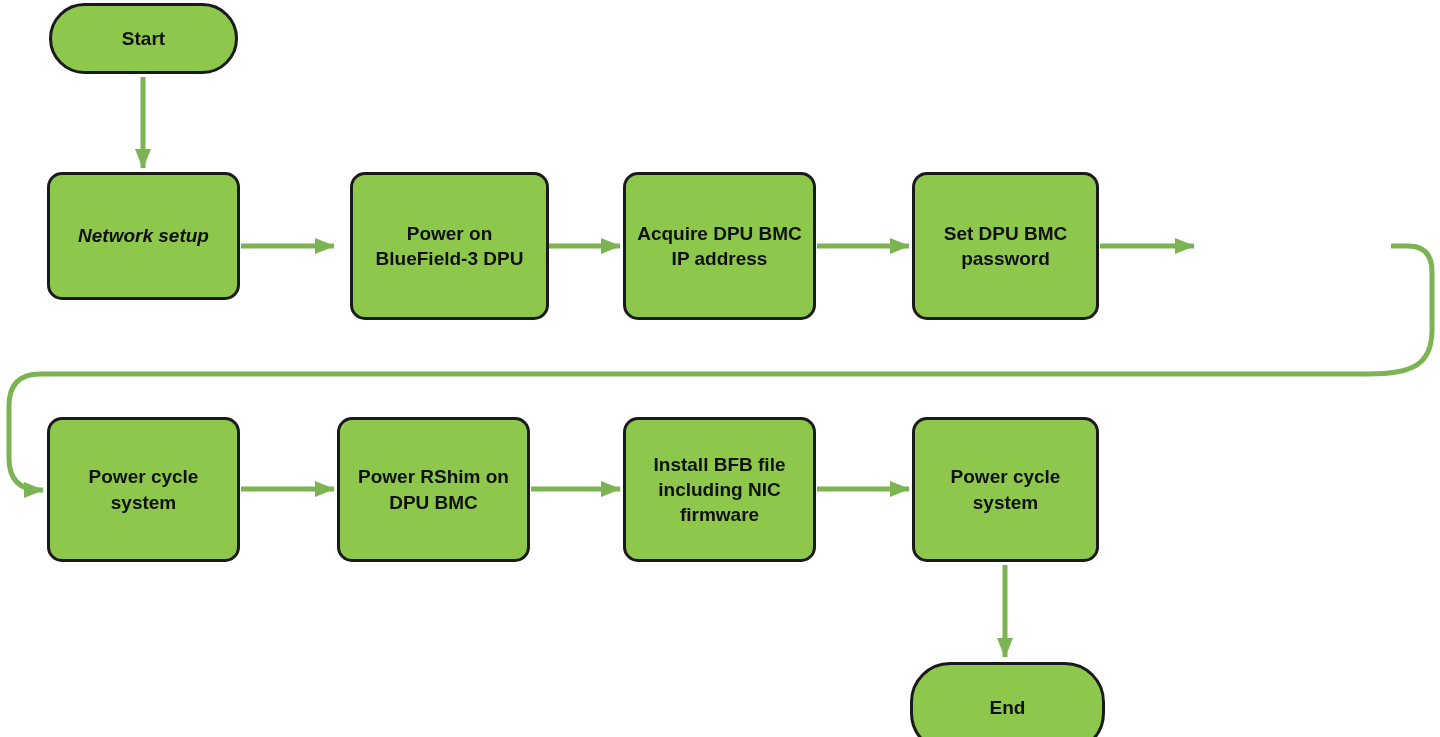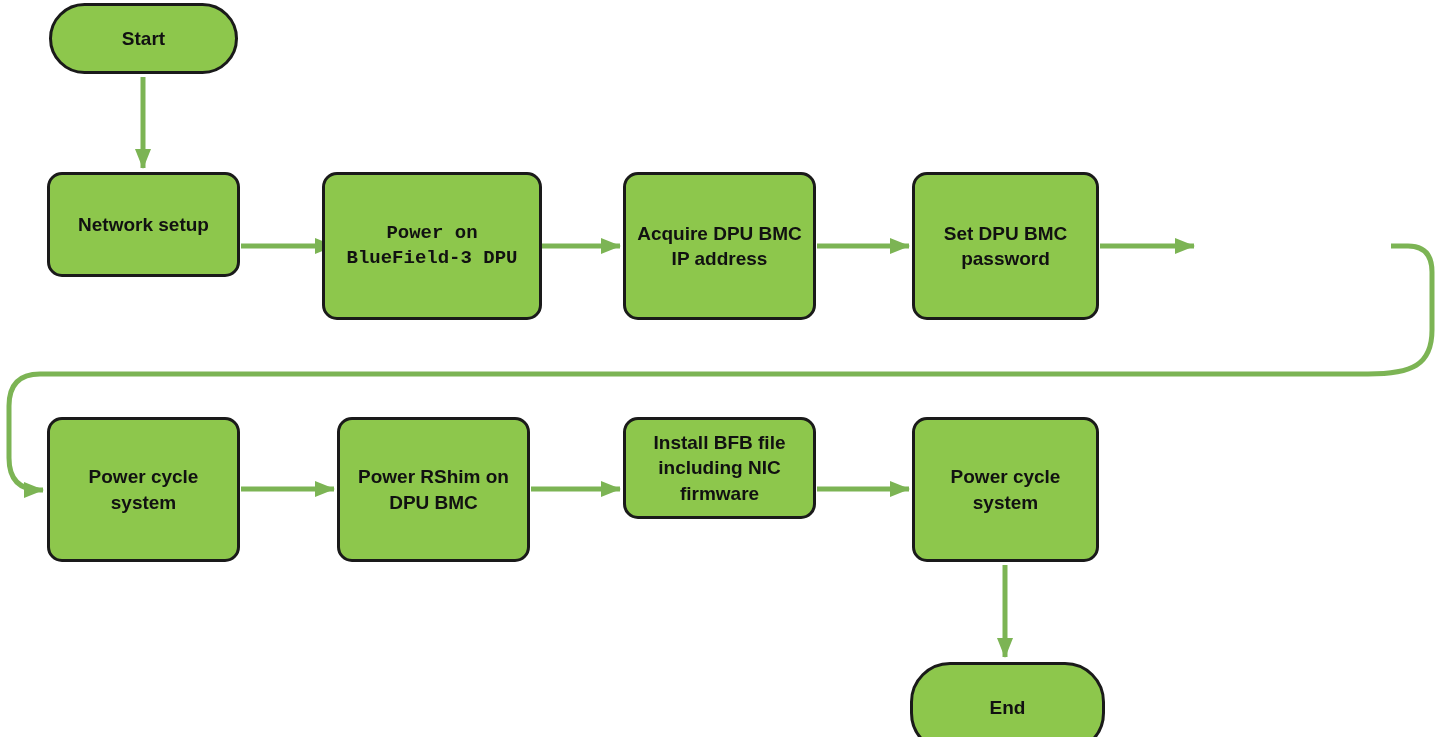--- a/index.html
+++ b/index.html
@@ -70,39 +70,39 @@
     <path class="edge" d="M1100 246 L1194 246" marker-end="url(#arrow)"></path>
     <path class="edge" d="M1391 246 L1408 246 Q1432 246 1432 272 L1432 330 C1432 365 1412 374 1368 374 L40 374 Q9 374 9 406 L9 458 Q9 490 40 490 L43 490" marker-end="url(#arrow)"></path>
     <path class="edge" d="M241 489 L334 489" marker-end="url(#arrow)"></path>
     <path class="edge" d="M531 489 L620 489" marker-end="url(#arrow)"></path>
     <path class="edge" d="M817 489 L909 489" marker-end="url(#arrow)"></path>
     <path class="edge" d="M1005 565 L1005 657" marker-end="url(#arrow)"></path>
   </svg>
 
   <div class="node terminator" style="left:49px; top:3px; width:189px; height:71px;">Start</div>
 
-  <div class="node process" style="left:47px; top:172px; width:193px; height:105px;">Network setup</div>
+  <div class="node process" style="left:47px; top:172px; width:193px; height:128px;font-style:italic;">Network setup</div>
 
-  <div class="node process" style="left:322px; top:172px; width:220px; height:148px;font-family:Liberation Mono, monospace;">Power on
+  <div class="node process" style="left:350px; top:172px; width:199px; height:148px;">Power on
 BlueField-3 DPU</div>
 
   <div class="node process" style="left:912px; top:172px; width:187px; height:148px;">Set DPU BMC
 password</div>
 
   <div class="node process" style="left:623px; top:172px; width:193px; height:148px;">Acquire DPU BMC
 IP address</div>
 
 
   <div class="node process" style="left:47px; top:417px; width:193px; height:145px;">Power cycle
 system</div>
 
   <div class="node process" style="left:337px; top:417px; width:193px; height:145px;">Power RShim on
 DPU BMC</div>
 
-  <div class="node process" style="left:623px; top:417px; width:193px; height:102px;">Install BFB file
+  <div class="node process" style="left:623px; top:417px; width:193px; height:145px;">Install BFB file
 including NIC
 firmware</div>
 
   <div class="node process" style="left:912px; top:417px; width:187px; height:145px;">Power cycle
 system</div>
 
   <div class="node terminator" style="left:910px; top:662px; width:195px; height:91px;">End</div>
 
 </div>
 

